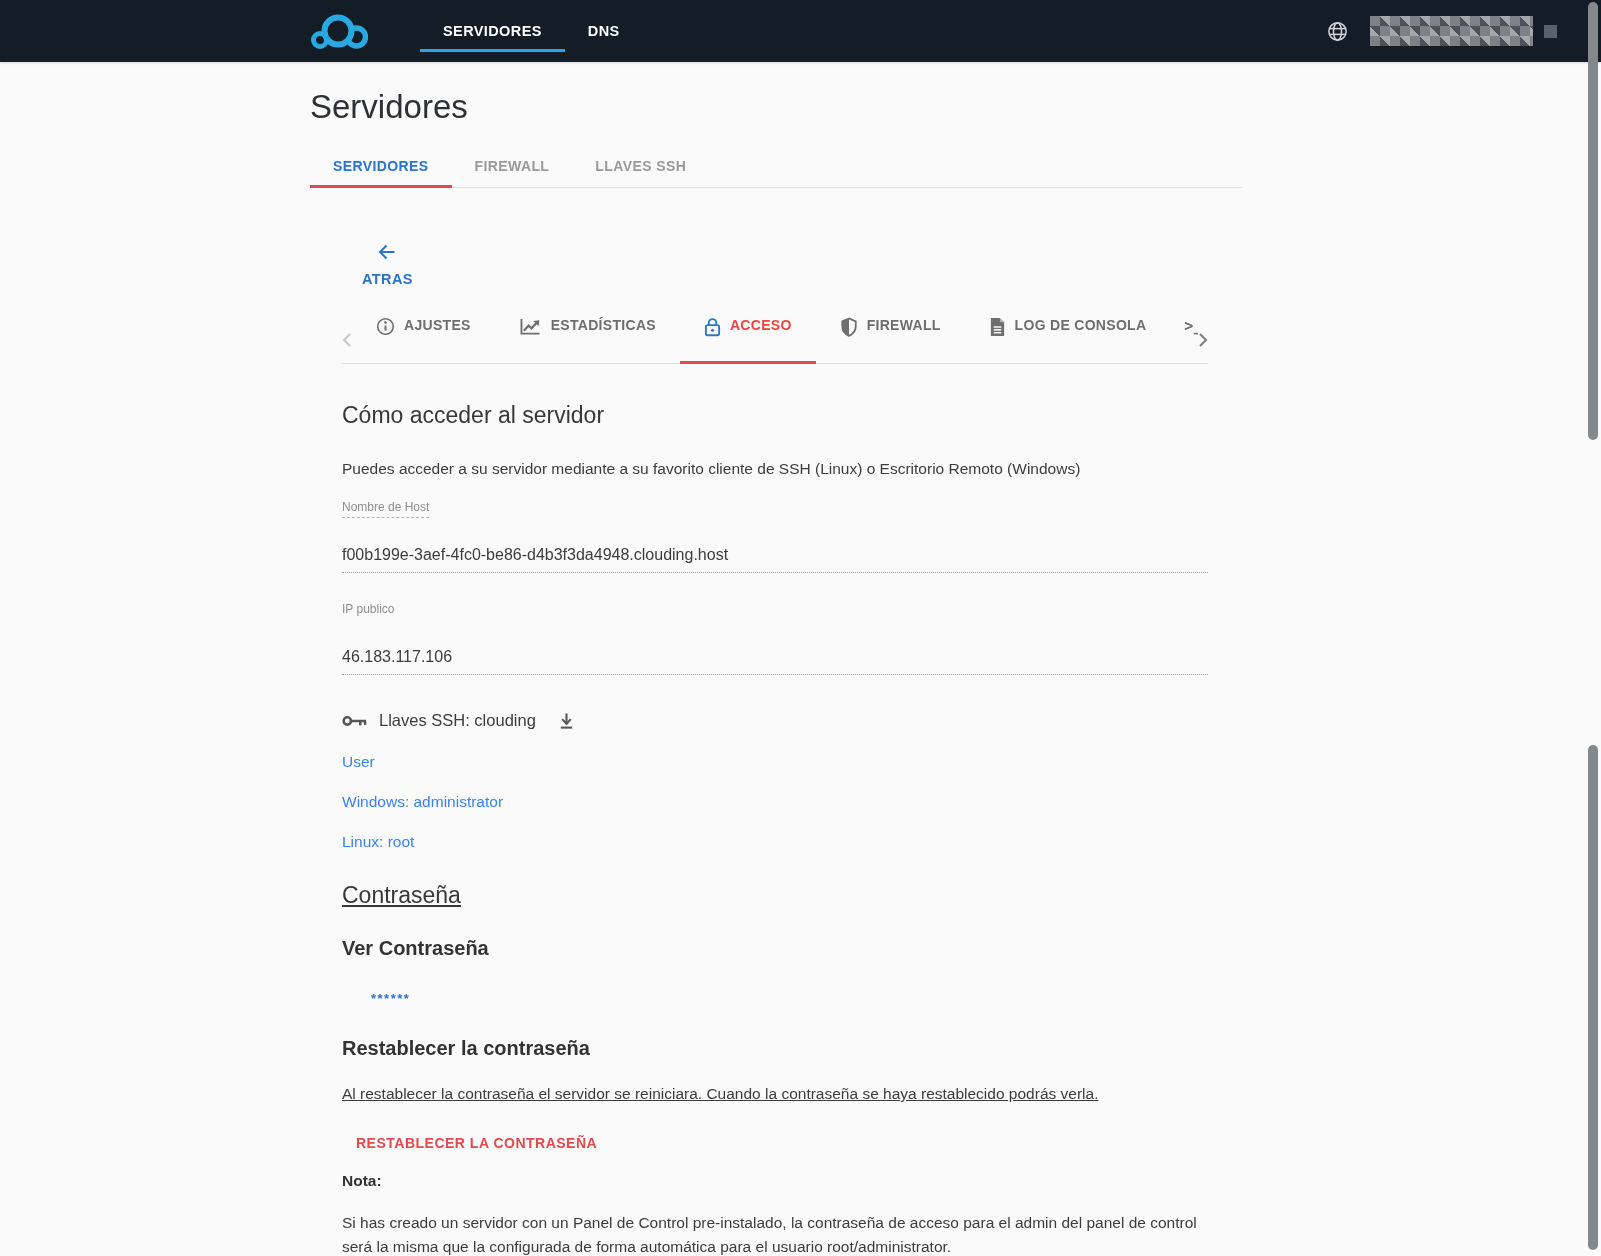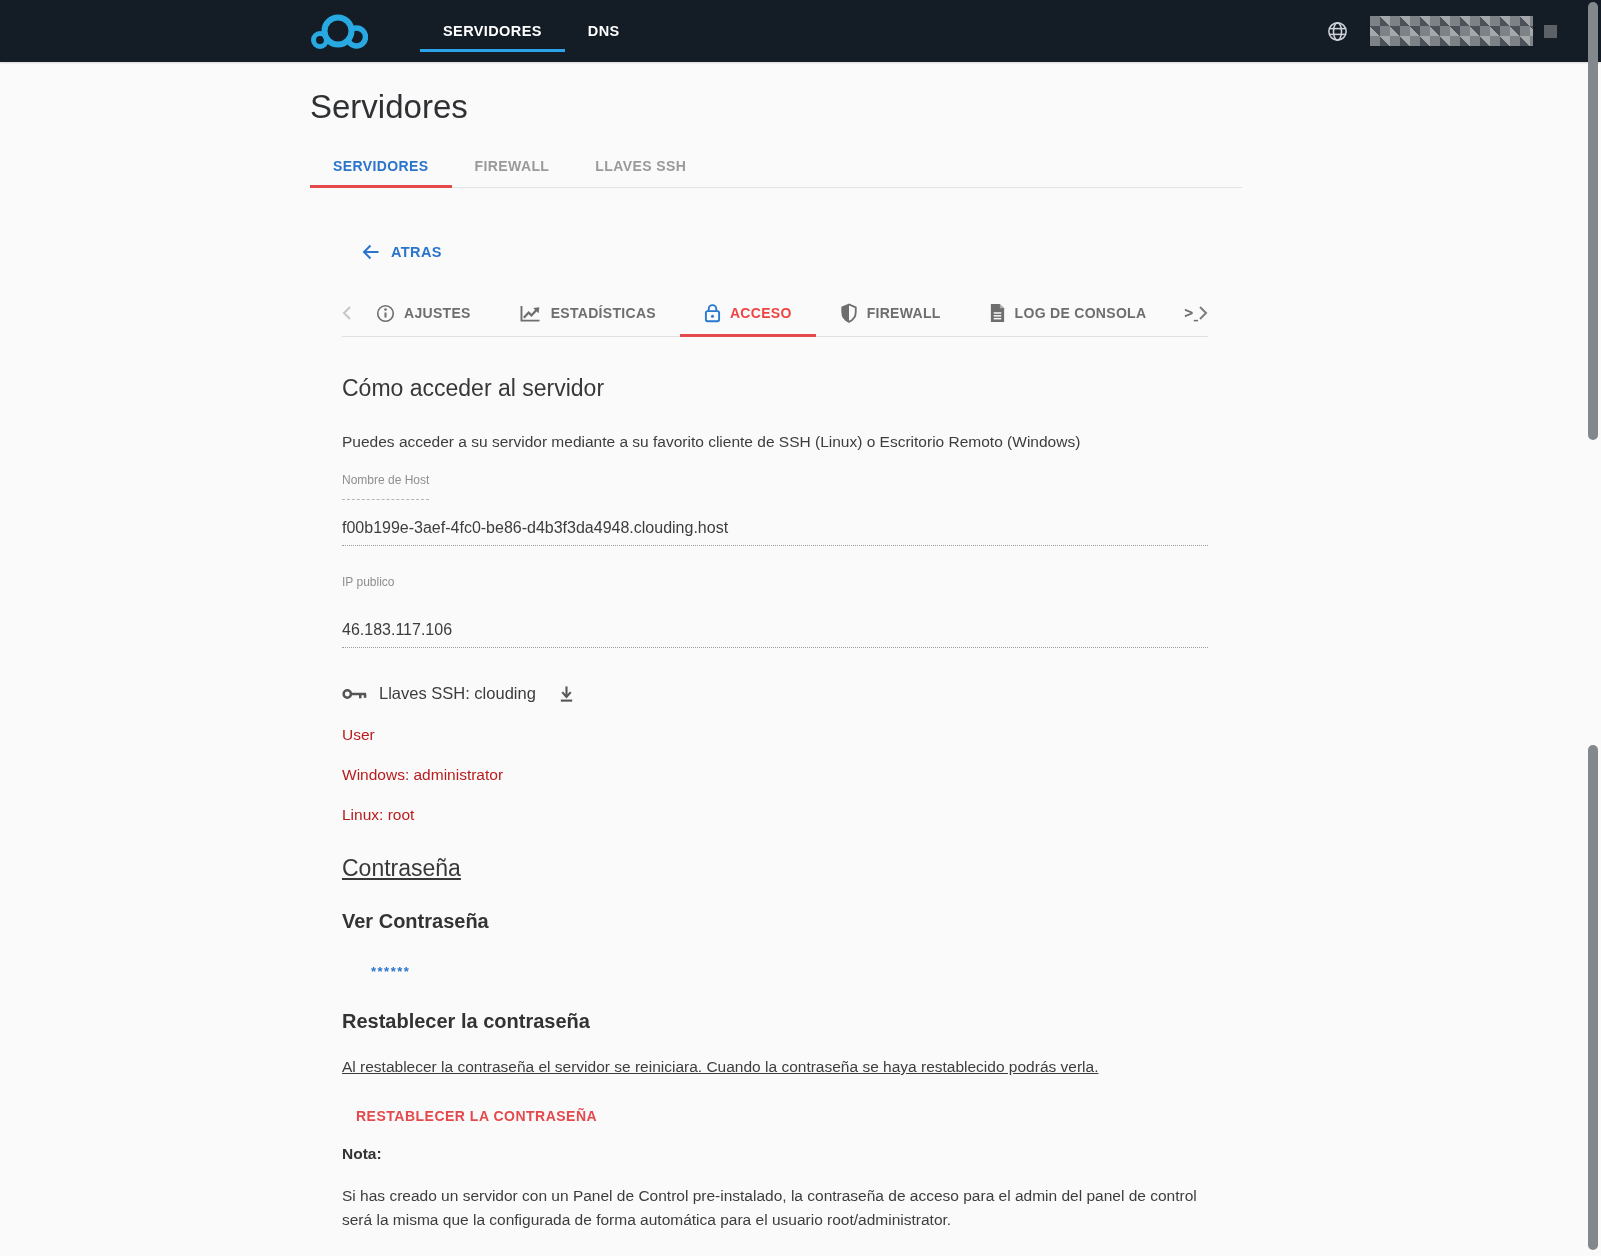--- a/index.html
+++ b/index.html
@@ -64,62 +64,63 @@
     height:3px; background:#e4494d;
   }
 
   .detail { margin-left:32px; width:866px; }
 
   .back-row {
     margin-top:56px; margin-left:20px;
     display:flex; align-items:center; gap:11px; width:max-content;
     color:#2a74cc; font-size:14.5px; font-weight:700; letter-spacing:.4px;
     cursor:pointer;
+    flex-direction:column;
   }
 
   
   .server-tabs {
     margin-top:30px; height:47px;
     display:flex; align-items:stretch;
     border-bottom:1px solid #e0e0e0;
   }
   .tab-scroll-btn { width:38px; display:flex; align-items:center; justify-content:center; cursor:pointer; }
   .server-tab {
-    position:relative; display:flex; align-items:center; gap:9px;
+    position:relative; display:flex; align-items:flex-start; gap:9px;
     padding:0 24px; font-size:14px; font-weight:700; letter-spacing:.3px;
     color:#6e6e6e; cursor:pointer; white-space:nowrap;
   }
   .server-tab .ticon { display:flex; }
   .server-tab.active { color:#ef4444; }
   .server-tab.active::after {
     content:""; position:absolute; left:0; right:0; bottom:-1px;
     height:3px; background:#e4494d;
   }
   .server-tab.cut { padding:0 14px; overflow:hidden; }
   .term-glyph { font-family:"DejaVu Sans Mono", monospace; font-size:15px; font-weight:700; color:#6e6e6e; }
 
   
   .section-h { font-size:23px; font-weight:400; color:#383838; }
   .h-access { margin-top:38px; }
   .intro { margin-top:31px; font-size:15.5px; color:#3d3d3d; }
 
   .field { margin-top:22px; }
   .field + .field { margin-top:29px; }
   .field-label { font-size:12px; color:#8f8f8f; }
-  .field-label .dashed { border-bottom:1px dashed #b5b5b5; padding-bottom:12px; }
+  .field-label .dashed { border-bottom:1px dashed #b5b5b5; padding-bottom:3px; }
   .field-value {
     margin-top:32px; font-size:16px; color:#3d3d3d;
     padding-bottom:8px; border-bottom:1px dotted #9c9c9c;
   }
 
   .ssh-row { margin-top:36px; display:flex; align-items:center; }
   .ssh-row .label { margin-left:12px; font-size:16.5px; color:#3d3d3d; }
   .dl-btn { margin-left:22px; display:flex; cursor:pointer; background:none; border:none; }
 
-  .user-line { font-size:15.5px; color:#b91c1c; }
+  .user-line { font-size:15.5px; color:#3b82f6; }
   .u1 { margin-top:23px; } .u2 { margin-top:22px; } .u3 { margin-top:22px; }
 
   .h-pass { margin-top:31px;text-decoration:underline; }
   .sub-h { font-size:20px; font-weight:700; color:#333; }
   .h-view { margin-top:28px; }
   .masked {
     display:block; margin-top:31px; margin-left:29px;
     color:#2a74cc; font-size:13px; font-weight:700; letter-spacing:1.5px;
     background:none; border:none; cursor:pointer; font-family:inherit;
   }

